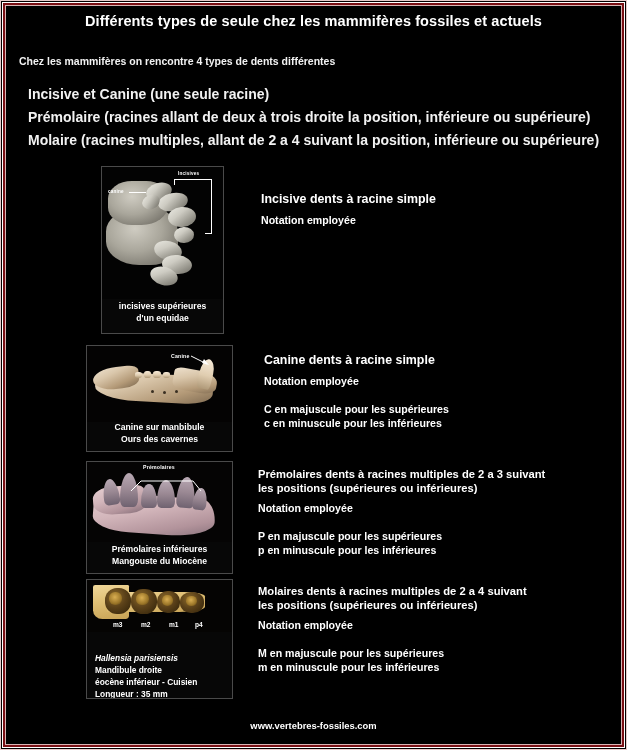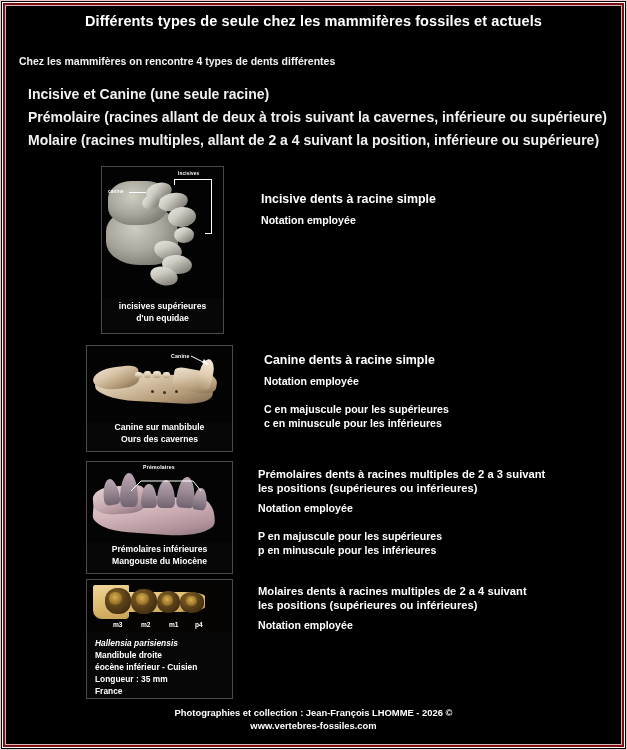--- a/index.html
+++ b/index.html
@@ -100,20 +100,21 @@
     color: #ffffff;
     font-size: 8.6px;
     font-weight: bold;
     line-height: 11.5px;
   }
   .photo-caption.left-align {
     text-align: left;
     left: 8px; right: 4px;
     font-size: 8.4px;
     line-height: 11.6px;
+    margin-top: 15px;
   }
   .caption-italic { font-style: italic; }
 
   
   .anno-text {
     position: absolute;
     color: #ffffff;
     font-size: 4.6px;
     font-weight: bold;
     letter-spacing: 0.2px;
@@ -209,21 +210,21 @@
   <div id="frame-inner-2"></div>
   <div id="frame-inner-3"></div>
 
   <div id="stage">
 
     <div id="page-title">Différents types de seule chez les mammifères fossiles et actuels</div>
 
     <div id="intro-lead">Chez les mammifères on rencontre 4 types de dents différentes</div>
 
     <div class="intro-item" id="intro-item-0">Incisive et Canine (une seule racine)</div>
-    <div class="intro-item" id="intro-item-1">Prémolaire (racines allant de deux à trois suivant la cavernes, inférieure ou supérieure)</div>
+    <div class="intro-item" id="intro-item-1">Prémolaire (racines allant de deux à trois droite la position, inférieure ou supérieure)</div>
     <div class="intro-item" id="intro-item-2">Molaire (racines multiples, allant de 2 a 4 suivant la position, inférieure ou supérieure)</div>
 
     <div class="section">
 
       <div class="photo-frame" style="left:95px; top:160px; width:123px; height:168px;">
 
         <div class="photo-stage" style="height:132px; background:#030303;">
 
           <div class="bone eq-jaw" style="left:4px; top:42px; width:72px; height:56px;"></div>
           <div class="bone eq-jaw" style="left:6px; top:14px; width:60px; height:44px; border-radius:40% 36% 44% 40%;"></div>
@@ -370,22 +371,23 @@
         <div class="photo-caption left-align" style="top:70px;">Mandibule droite</div>
         <div class="photo-caption left-align" style="top:82px;">éocène inférieur - Cuisien</div>
         <div class="photo-caption left-align" style="top:94px;">Longueur : 35 mm</div>
         <div class="photo-caption left-align" style="top:106px;">France</div>
       </div>
 
       <div class="desc-block" style="left:252px; top:578px; width:360px;">
         <div class="desc-head small">Molaires dents à racines multiples de 2 a 4 suivant
 les positions (supérieures ou inférieures)</div>
         <div class="desc-note">Notation employée</div>
+        <div class="desc-notation">M en majuscule pour les supérieures
+m en minuscule pour les inférieures</div>
       </div>
     </div>
 
     <div id="footer">
-      <div>Photographies et collection : Jean-François LHOMME - 2026 ©</div>
       <div>www.vertebres-fossiles.com</div>
     </div>
 
   </div>
 </div>
 
 </body></html>

